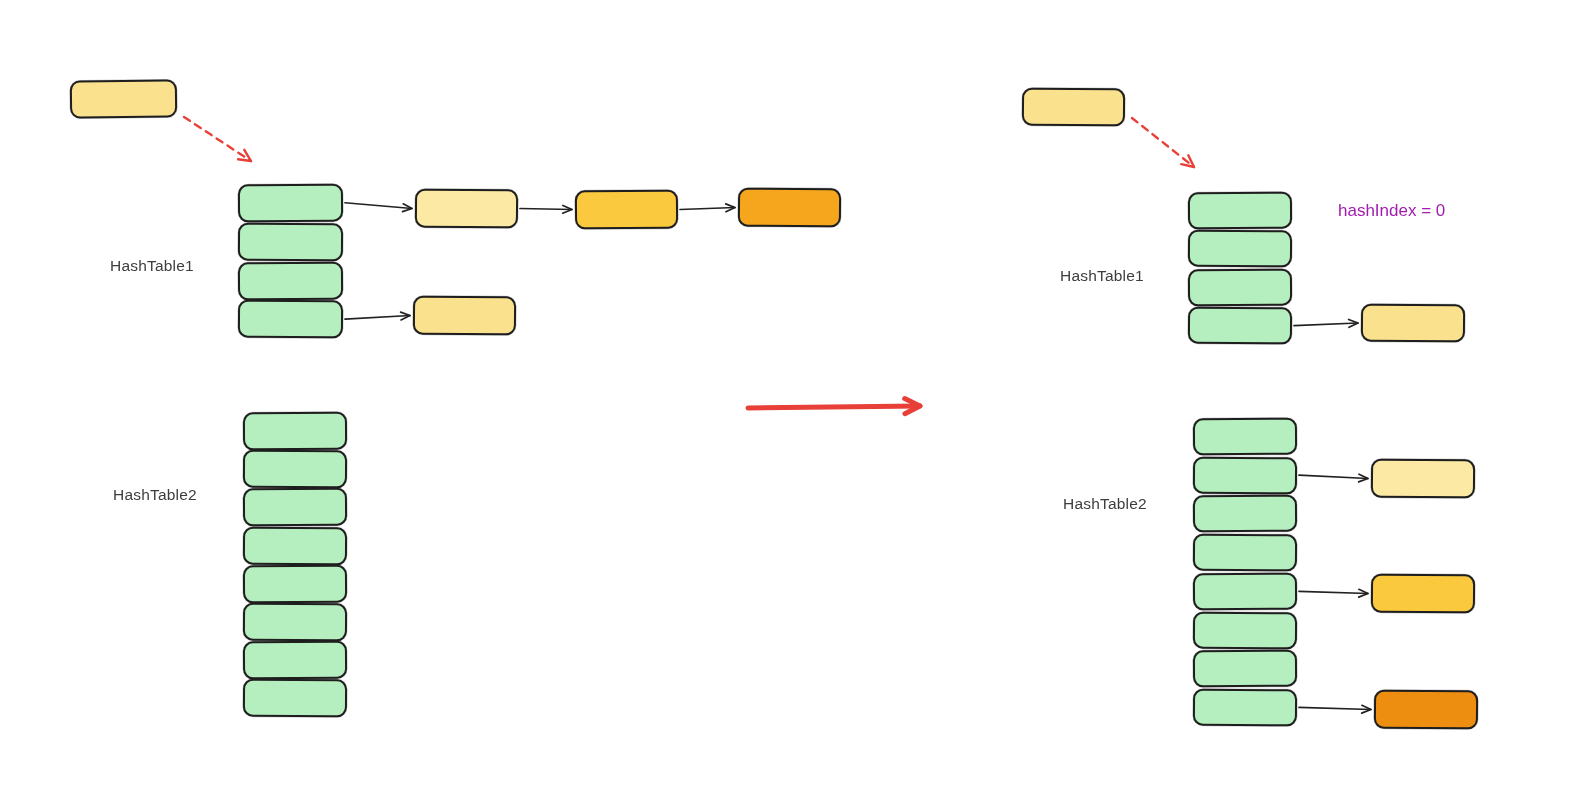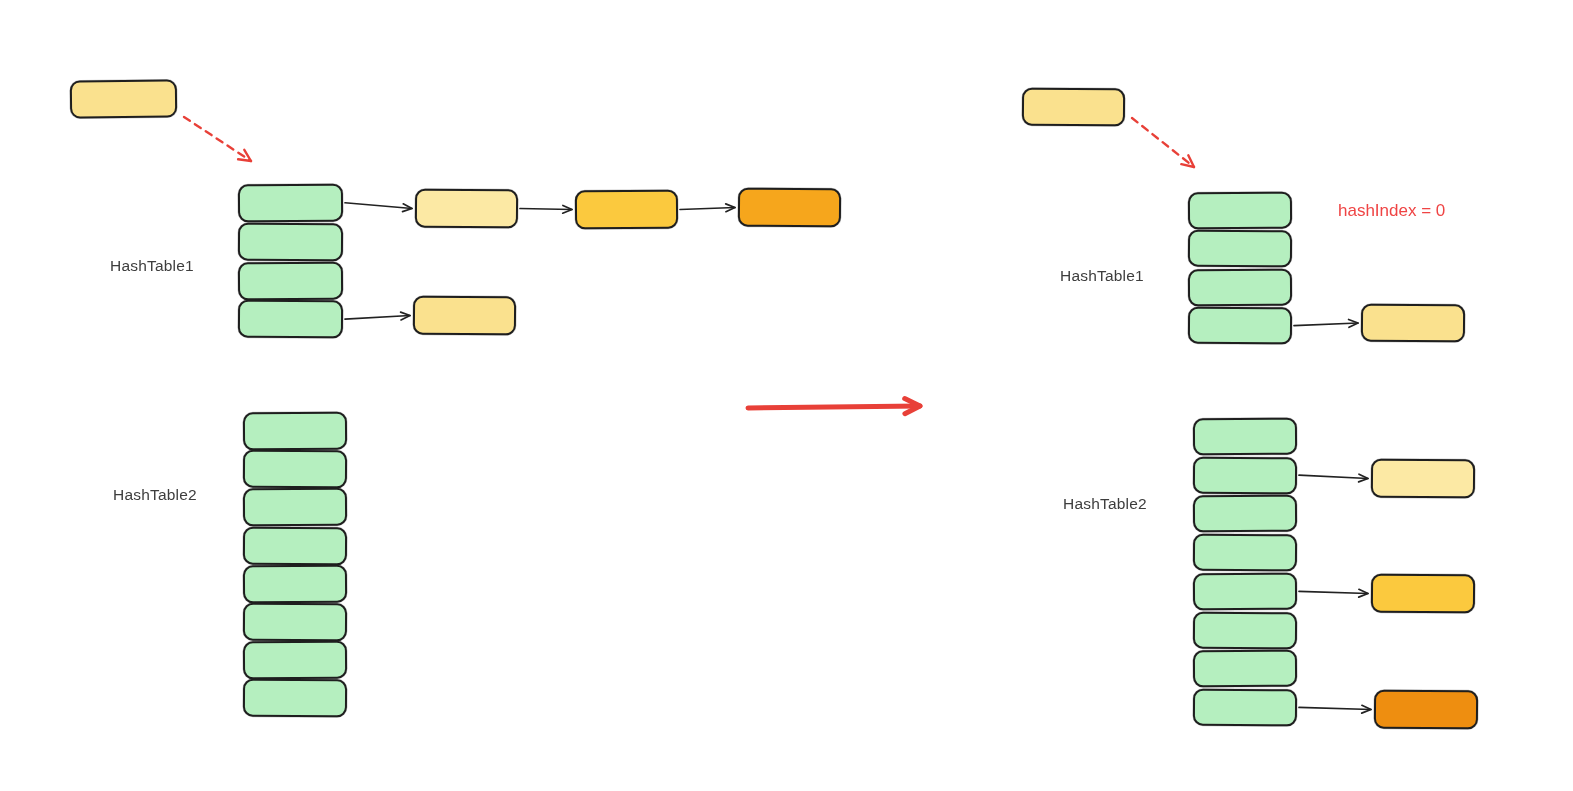--- a/index.html
+++ b/index.html
@@ -85,14 +85,14 @@
       <div class="box" style="left: 1193px; top: 688.9px; width: 104px; height: 37px; background: rgb(181, 239, 191); transform: rotate(0.4deg);"></div>
       <div class="box" style="left: 1371px; top: 459px; width: 104px; height: 39px; background: rgb(252, 233, 164); transform: rotate(0.5deg);"></div>
       <div class="box" style="left: 1371px; top: 574px; width: 104px; height: 39px; background: rgb(251, 201, 62); transform: rotate(0.5deg);"></div>
       <div class="box" style="left: 1374px; top: 690px; width: 104px; height: 39px; background: rgb(238, 142, 16); transform: rotate(0.5deg);"></div>
     </div>
 
   <div class="label" style="left:110px;top:257px">HashTable1</div>
   <div class="label" style="left:113px;top:486px">HashTable2</div>
   <div class="label" style="left:1060px;top:267px">HashTable1</div>
   <div class="label" style="left:1063px;top:495px">HashTable2</div>
-  <div class="hash-index" style="left: 1338px; top: 201px; color: #ef4444;">hashIndex = 0</div>
+  <div class="hash-index" style="left: 1338px; top: 201px; color: #a21caf;">hashIndex = 0</div>
 </div>
 
 </body></html>

